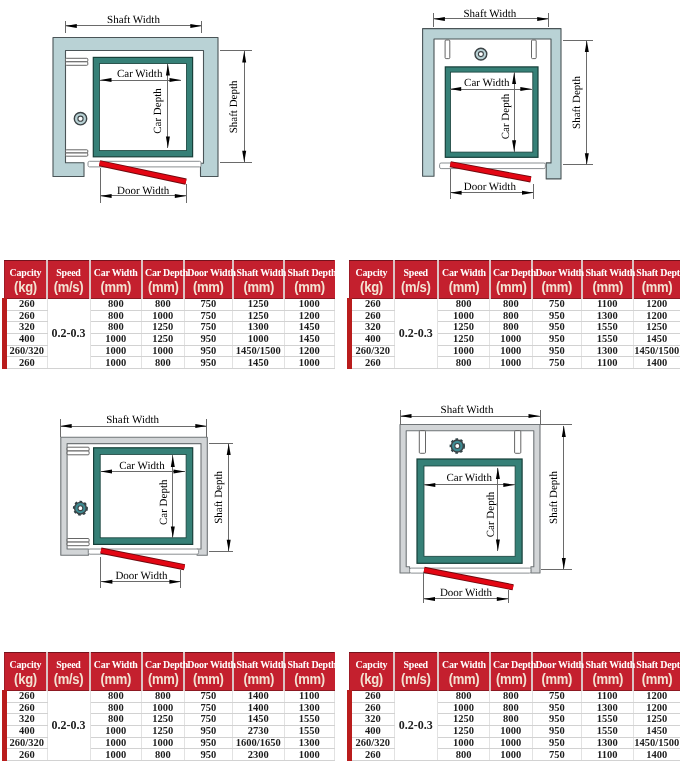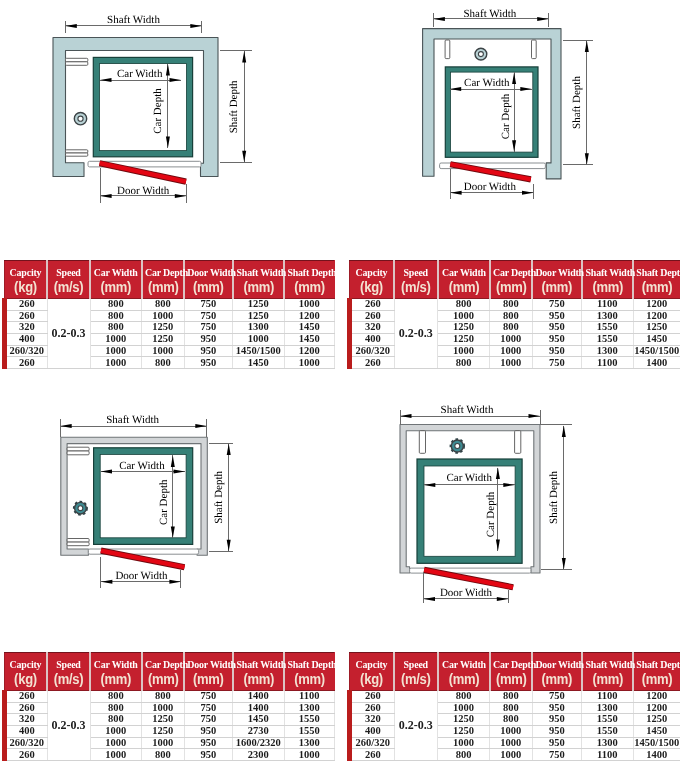--- a/index.html
+++ b/index.html
@@ -430,21 +430,21 @@
         <td>1250</td>
         <td>950</td>
         <td>2730</td>
         <td>1550</td>
       </tr>
       <tr>
         <td>260/320</td>
         <td>1000</td>
         <td>1000</td>
         <td>950</td>
-        <td>1600/2320</td>
+        <td>1600/1650</td>
         <td>1300</td>
       </tr>
       <tr>
         <td>260</td>
         <td>1000</td>
         <td>800</td>
         <td>950</td>
         <td>2300</td>
         <td>1000</td>
       </tr>

